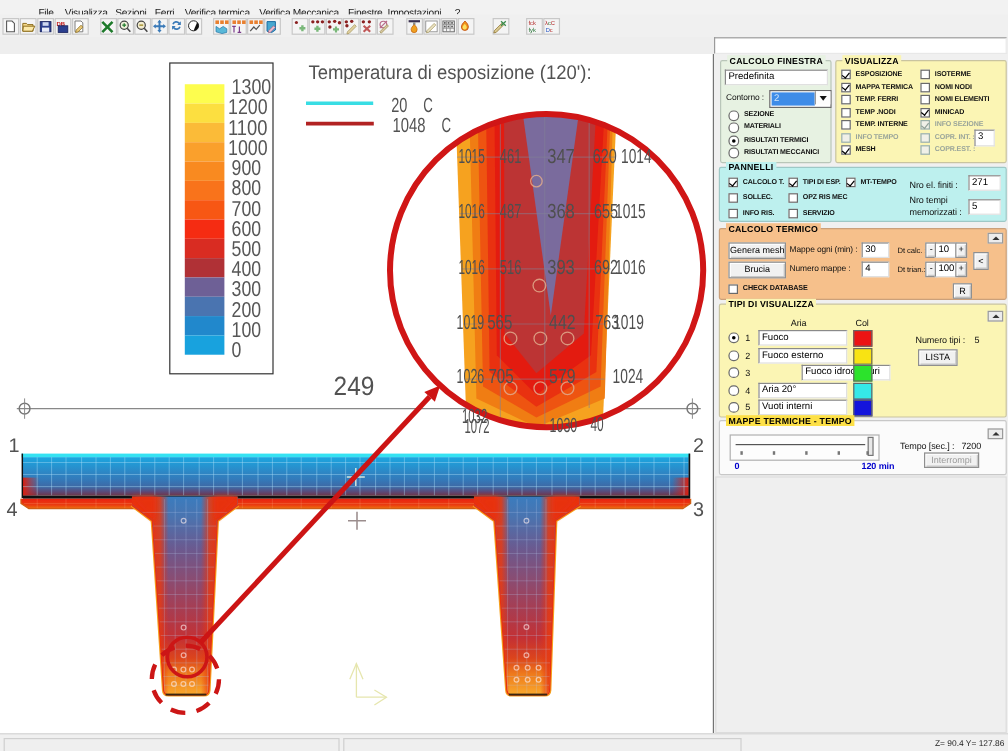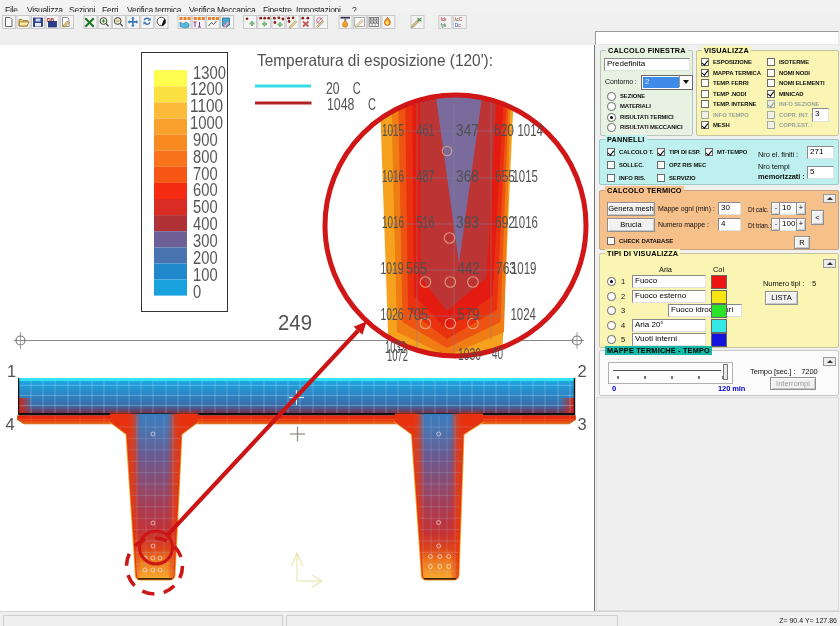--- a/index.html
+++ b/index.html
@@ -1,21 +1,21 @@
 <!DOCTYPE html>
 <html><head>
 <meta charset="utf-8">
 <style>
   html,body{margin:0;padding:0;}
   body{width:840px;height:626px;position:relative;background:#f0f0f0;
        font-family:"Liberation Sans",sans-serif;overflow:hidden;}
   .abs{position:absolute;}
   
   #menubar{left:0;top:0;width:840px;height:12px;background:#f2f2f2;font-size:9px;color:#1a1a1a;}
-  #menubar span{position:absolute;top:5px;white-space:nowrap;}
+  #menubar span{position:absolute;top:5px;white-space:nowrap;margin-left:27px;}
   #toolbar{left:0;top:12px;width:840px;height:19px;background:#f0f0f0;}
   #cmdrow{left:0;top:31px;width:840px;height:14px;background:#eeeeee;}
   #cmdfield{left:2px;top:0px;width:590px;height:12px;background:#f7f7f7;
             border:1px solid #b5b5b5;border-bottom-color:#e8e8e8;border-right-color:#e8e8e8;
             font-size:8px;color:#333;padding-left:4px;line-height:12px;}
   #cmdfield2{left:595px;top:0px;width:242px;height:12px;background:#ffffff;
              border:1px solid #9a9a9a;border-bottom-color:#e8e8e8;border-right-color:#e8e8e8;}
   
   #canvas{left:0;top:45px;width:594px;height:566px;background:#ffffff;border-right:4px solid #737373;}
   #rightpanel{left:595px;top:45px;width:245px;height:566px;background:#f0f0f0;}
@@ -529,21 +529,21 @@
     <div class="lbl" style="left:19px;top:22px;">SOLLEC.</div>
   <div class="cb" style="left:57px;top:21px;"></div>
     <div class="lbl" style="left:69px;top:22px;">OPZ RIS MEC</div>
   <div class="cb" style="left:7px;top:34px;"></div>
     <div class="lbl" style="left:19px;top:35px;">INFO RIS.</div>
   <div class="cb" style="left:57px;top:34px;"></div>
     <div class="lbl" style="left:69px;top:35px;">SERVIZIO</div>
   <div class="lbl" style="left:158px;top:10px;font-weight:normal;font-size:7.5px;">Nro el. finiti :</div>
   <div class="inp" style="left:207px;top:6px;width:23px;height:11px;">271</div>
   <div class="lbl" style="left:158px;top:22px;font-weight:normal;font-size:7.5px;">Nro tempi</div>
-  <div class="lbl" style="left:158px;top:32px;font-weight:bold;font-size:7.5px;">memorizzati :</div>
+  <div class="lbl" style="left:158px;top:32px;font-weight:normal;font-size:7.5px;">memorizzati :</div>
   <div class="inp" style="left:207px;top:26px;width:23px;height:11px;">5</div>
 </div>
 
 <div class="grp" style="left:599px;top:190px;width:238px;height:58px;background:#f6c08b;border-color:#cba07a;">
   <span class="ttl" style="background:#f6c08b;">CALCOLO TERMICO</span>
   <div class="collapse" style="right:2px;top:3px;"></div>
   <div class="btn" style="left:7px;top:11px;width:46px;height:12px;line-height:12px;">Genera mesh</div>
   <div class="btn" style="left:7px;top:27px;width:46px;height:12px;line-height:12px;">Brucia</div>
   <div class="lbl" style="left:58px;top:14px;font-weight:normal;font-size:7px;">Mappe ogni (min) :</div>
   <div class="inp" style="left:118px;top:11px;width:19px;height:11px;">30</div>
@@ -587,21 +587,21 @@
   <div class="rb" style="left:7px;top:81px;"></div>
     <div class="lbl" style="left:21px;top:81px;font-weight:normal;font-size:7.5px;">5</div>
   <div class="inp" style="left:32px;top:79px;width:70px;height:11px;">Vuoti interni</div>
   <div style="position:absolute;left:111px;top:79px;width:14px;height:12px;background:#1414dc;border:1px solid #666;"></div>
   <div class="lbl" style="left:163px;top:25px;font-weight:normal;font-size:7.5px;">Numero tipi :</div>
   <div class="lbl" style="left:212px;top:25px;font-weight:normal;font-size:7.5px;">5</div>
   <div class="btn" style="left:165px;top:37px;width:31px;height:12px;line-height:12px;">LISTA</div>
 </div>
 
 <div class="grp" style="left:599px;top:350px;width:238px;height:44px;background:#fbfbfb;border-color:#c8c8c8;">
-  <span class="ttl" style="background:#14b8a6;">MAPPE TERMICHE - TEMPO</span>
+  <span class="ttl" style="background:#fde047;">MAPPE TERMICHE - TEMPO</span>
   <div class="collapse" style="right:2px;top:6px;"></div>
   <div style="position:absolute;left:8px;top:11px;width:123px;height:20px;background:#fdfdfd;border:1px solid #b0b0b0;">
     <div style="position:absolute;left:4px;top:7px;width:108px;height:1px;background:#555;"></div>
     <div style="position:absolute;right:4px;top:1px;width:3px;height:14px;background:#e8e8e8;border:1px solid #777;"></div>
     <div style="position:absolute;left:8px;top:13px;width:1.5px;height:2.5px;background:#777;"></div>
     <div style="position:absolute;left:35px;top:13px;width:1.5px;height:2.5px;background:#777;"></div>
     <div style="position:absolute;left:62px;top:13px;width:1.5px;height:2.5px;background:#777;"></div>
     <div style="position:absolute;left:89px;top:13px;width:1.5px;height:2.5px;background:#777;"></div>
     <div style="position:absolute;left:113px;top:13px;width:1.5px;height:2.5px;background:#777;"></div>
   </div>

